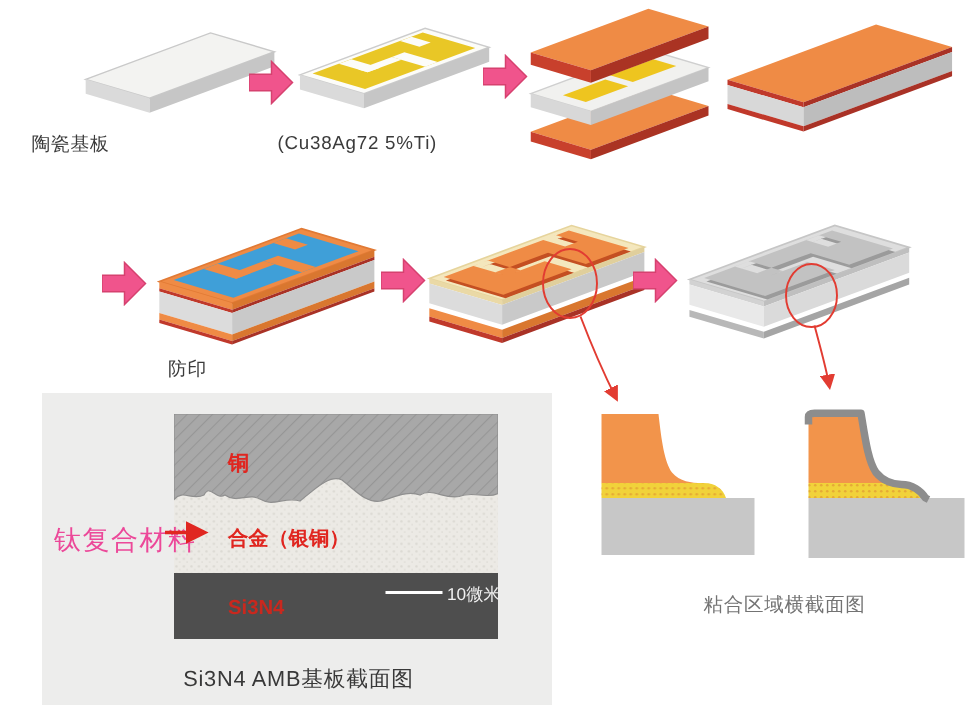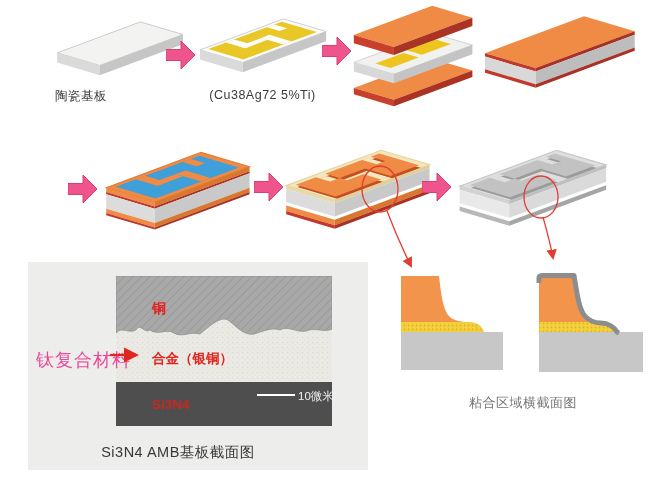--- a/index.html
+++ b/index.html
@@ -1,19 +1,19 @@
 <!DOCTYPE html>
 <html><head>
 <meta charset="utf-8">
 <style>
   html,body{margin:0;padding:0;background:#fff;}
   .canvas{position:relative;width:649px;height:483px;background:#ffffff;overflow:hidden;
           font-family:"Liberation Sans",sans-serif;}
   .abs{position:absolute;}
-  .lbl{position:absolute;font-size:12.5px;line-height:1.3;color:#3b3b3b;text-align:center;letter-spacing:.5px;}
+  .lbl{position:absolute;font-size:12.5px;line-height:1.3;color:#3b3b3b;text-align:left;letter-spacing:.5px;}
   .cap{position:absolute;font-size:14.5px;color:#383838;text-align:center;letter-spacing:.5px;}
   .cap2{position:absolute;font-size:13px;color:#737373;text-align:center;letter-spacing:.5px;}
   .redlbl{position:absolute;font-size:18px;font-weight:normal;color:#ec4899;letter-spacing:1px;}
   .panel{position:absolute;left:28px;top:262px;width:340px;height:208px;background:#ededec;}
   svg{display:block;}
 </style>
 </head>
 <body>
 
 <div class="canvas">
@@ -96,20 +96,21 @@
     <polygon points="2,38 46,51 46,53 2,40" fill="#c0392b"></polygon>
     <polygon points="2,40 46,53 46,66 2,53" fill="#dcdcdc"></polygon>
     <polygon points="2,53 46,66 46,70 2,57" fill="#ef8b45"></polygon>
     <polygon points="2,57 46,70 46,72 2,59" fill="#c0392b"></polygon>
     <polygon points="46,47 132,15 132,19 46,51" fill="#d9772f"></polygon>
     <polygon points="46,51 132,19 132,21 46,53" fill="#a93226"></polygon>
     <polygon points="46,53 132,21 132,34 46,66" fill="#c9c9c9"></polygon>
     <polygon points="46,66 132,34 132,38 46,70" fill="#d9772f"></polygon>
     <polygon points="46,70 132,38 132,40 46,72" fill="#a93226"></polygon>
   </svg>
+  <div class="lbl" style="left:112px;top:238px;width:120px">防印</div>
 
   <svg class="abs" style="left:254px;top:172px" width="30" height="30" viewBox="0 0 30 30">
     <polygon points="0,9.5 15,9.5 15,1 29,15 15,29 15,20.5 0,20.5" fill="#f0548c" stroke="#d6416f"></polygon>
   </svg>
 
   <svg class="abs" style="left:284px;top:148px" width="150" height="83" viewBox="0 0 136 75">
     <polygon points="2,34 88,2 132,15 46,47" fill="#f4e7bd" stroke="#e6d49c" stroke-width="1"></polygon>
     <g transform="matrix(86,-32,44,13,2,34)">
       <path fill="#c44f22" fill-rule="evenodd" transform="translate(-0.03,0.09)" d="M0.06,0.08 h0.88 v0.82 h-0.88 Z
            M0.27,0.08 h0.10 v0.45 h-0.10 Z M0.27,0.38 h0.27 v0.15 h-0.27 Z
@@ -171,21 +172,21 @@
              L216,0 L0,0 Z" fill="url(#hatch)" stroke="#8f8f8f" stroke-width="0.8"></path>
     <rect x="0" y="106" width="216" height="44" fill="#4e4e4e"></rect>
     <text x="36" y="37" font-size="14" font-weight="bold" fill="#e02620">铜</text>
     <text x="36" y="87" font-size="13.5" font-weight="bold" fill="#e02620">合金（银铜）</text>
     <text x="36" y="133" font-size="13.5" font-weight="bold" fill="#c9281e">Si3N4</text>
     <line x1="141" y1="119" x2="179" y2="119" stroke="#ffffff" stroke-width="2"></line>
     <text x="182" y="124" font-size="11.5" fill="#f2f2f2">10微米</text>
   </svg>
 
   <div class="redlbl" style="left:36px;top:348px">钛复合材料</div>
-  <div class="cap" style="left:58px;top:443px;width:240px">Si3N4 AMB基板截面图</div>
+  <div class="cap" style="left:79px;top:443px;width:240px">Si3N4 AMB基板截面图</div>
 
   <svg class="abs" style="left:395px;top:268px" width="115" height="104" viewBox="0 0 115 104">
     <defs>
       <pattern id="yd1" width="4" height="4" patternUnits="userSpaceOnUse">
         <circle cx="1.5" cy="1.5" r="0.9" fill="#e09a33"></circle>
       </pattern>
     </defs>
     <rect x="6" y="64" width="102" height="38" fill="#c7c7c7"></rect>
     <path d="M6,54 L74,54 C82,54 87,58 89,64 L6,64 Z" fill="#f1d23a"></path>
     <path d="M6,54 L74,54 C82,54 87,58 89,64 L6,64 Z" fill="url(#yd1)" opacity="0.7"></path>

